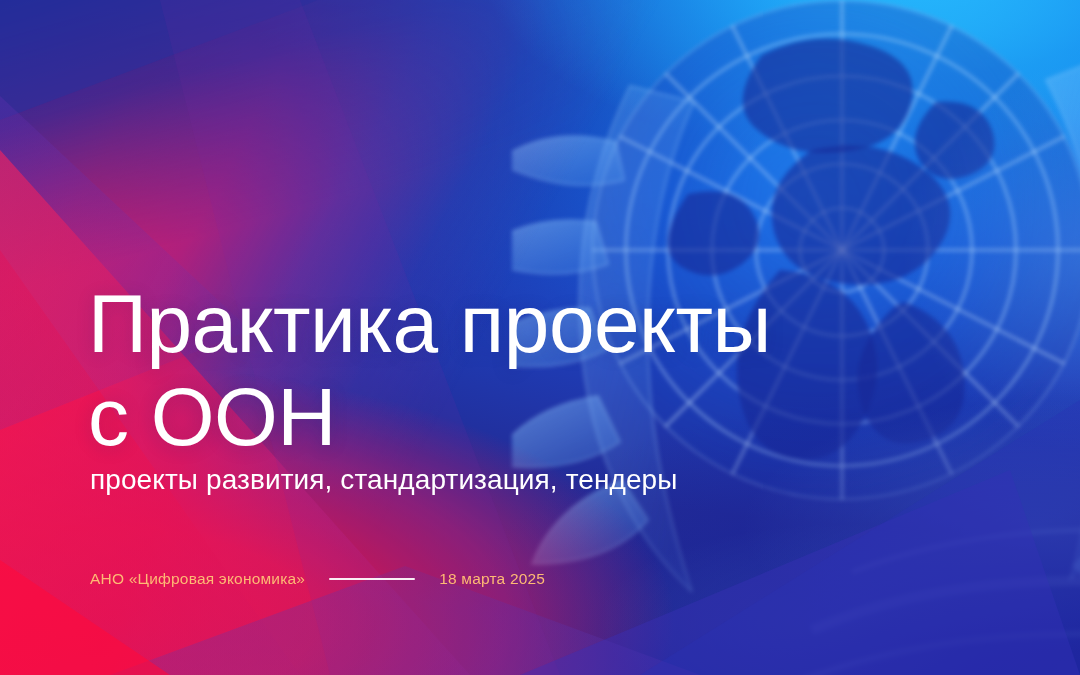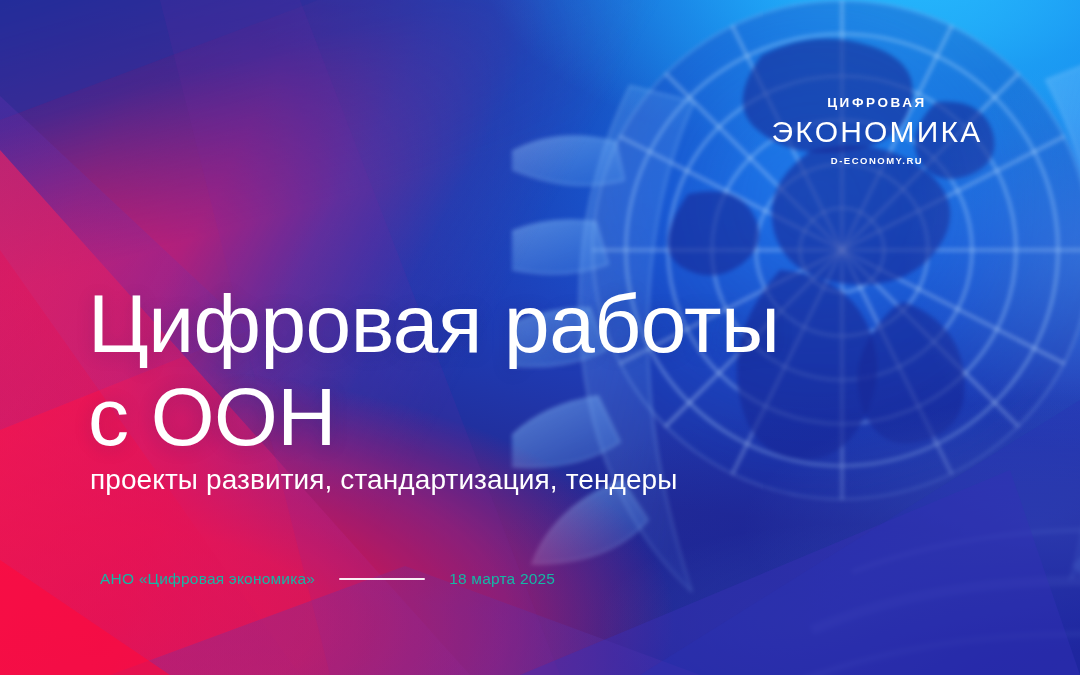--- a/index.html
+++ b/index.html
@@ -160,26 +160,26 @@
     font-weight: 400;
     font-size: 28px;
     line-height: 1.2;
     letter-spacing: 0.1px;
     text-align: right;
   }
 
   
   .footer {
     position: absolute;
-    left: 100px;
+    left: 90px;
     top: 570px;
     display: flex;
     align-items: center;
     gap: 24px;
-    color: #14b8a6;
+    color: #fdba74;
     font-size: 15.5px;
     font-weight: 400;
     letter-spacing: 0.2px;
   }
   .footer-rule {
     width: 86px;
     height: 1.6px;
     background: #ffffff;
     opacity: 0.93;
     border-radius: 2px;
@@ -311,27 +311,22 @@
       <path d="M640 675 L1080 400 L1080 675 Z" fill="#2a31b5" opacity="0.34"></path>
 
       <path d="M0 560 L170 675 L0 675 Z" fill="#ff0a3c" opacity="0.62"></path>
 
       <path d="M300 0 L560 675 L330 675 L160 0 Z" fill="#7a2aa8" opacity="0.12"></path>
     </svg>
   </div>
 
   <div class="content">
 
-    <div class="logo">
-      <div class="logo-kicker">ЦИФРОВАЯ</div>
-      <div class="logo-word">ЭКОНОМИКА</div>
-      <div class="logo-url">D-ECONOMY.RU</div>
-    </div>
-
-    <h1 class="title">Цифровая работы
+
+    <h1 class="title">Практика проекты
 с ООН</h1>
 
     <div class="subtitle">проекты развития, стандартизация, тендеры</div>
 
     <div class="footer">
       <span>АНО «Цифровая экономика»</span>
       <span class="footer-rule"></span>
       <span>18 марта 2025</span>
     </div>
 

